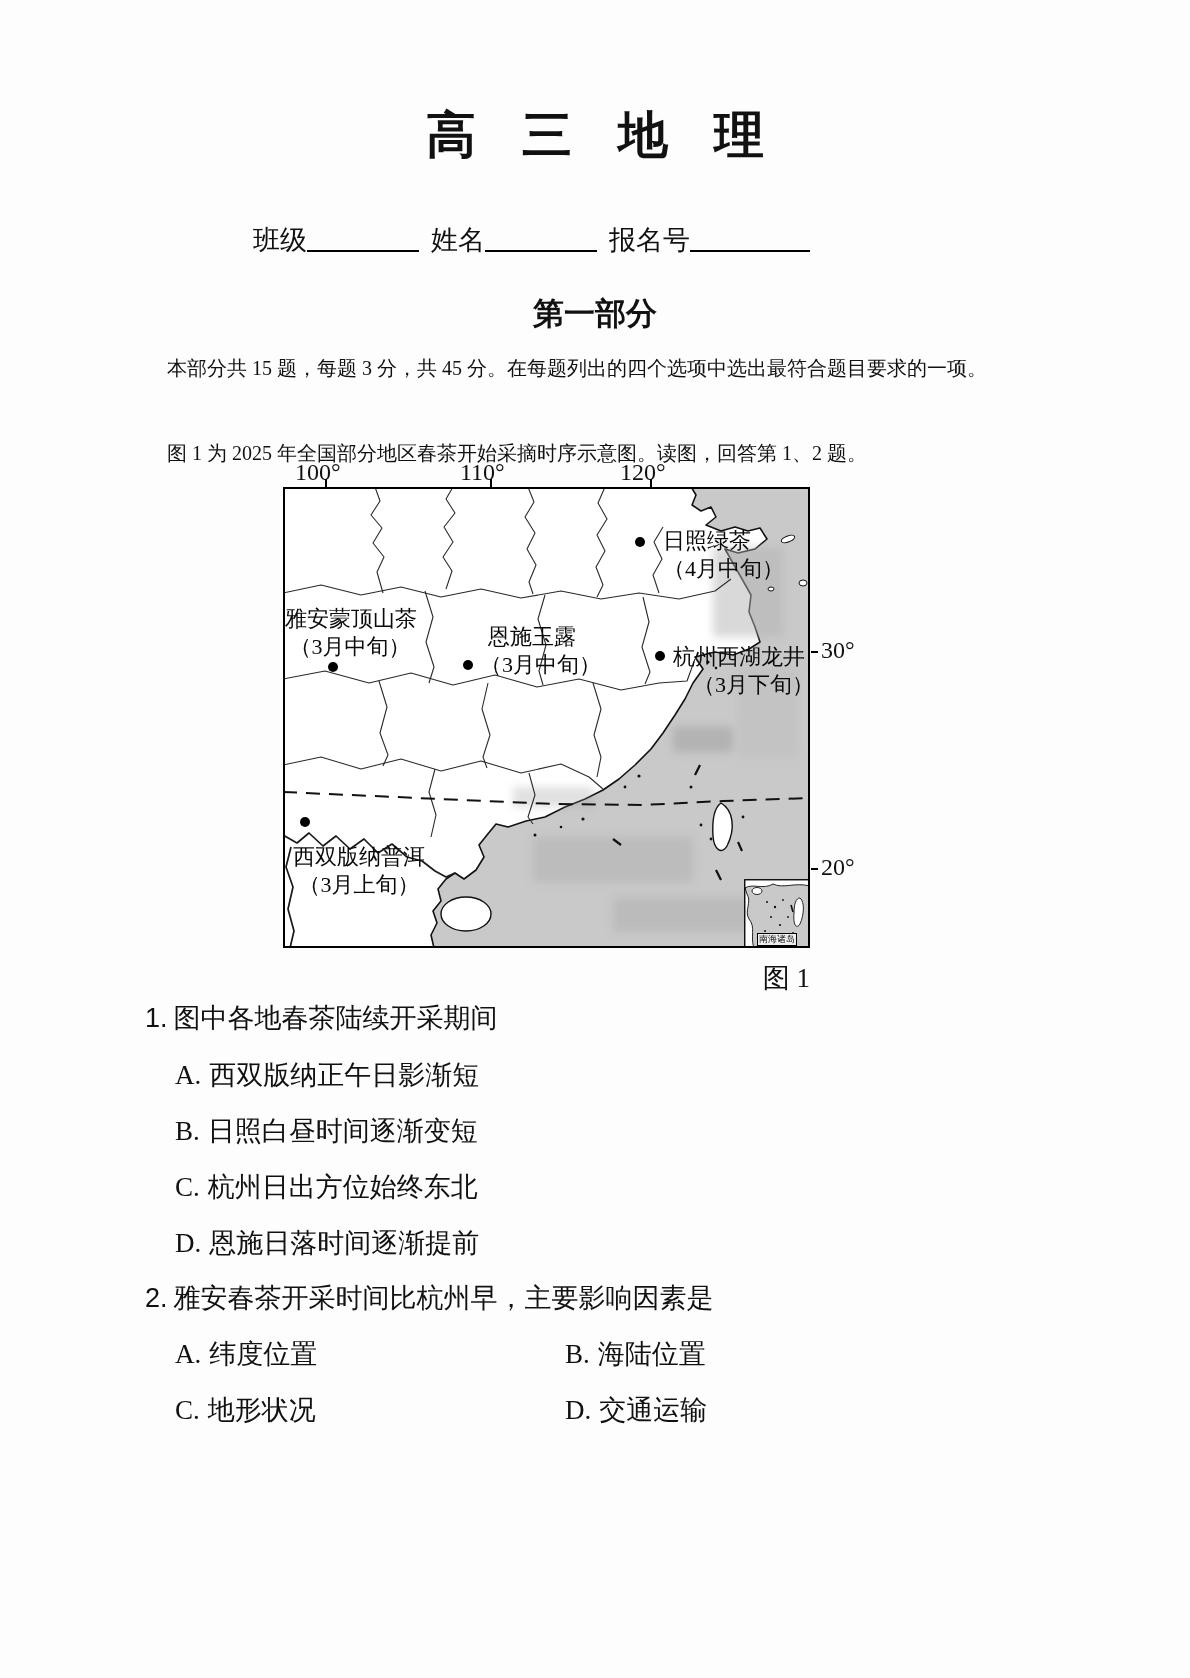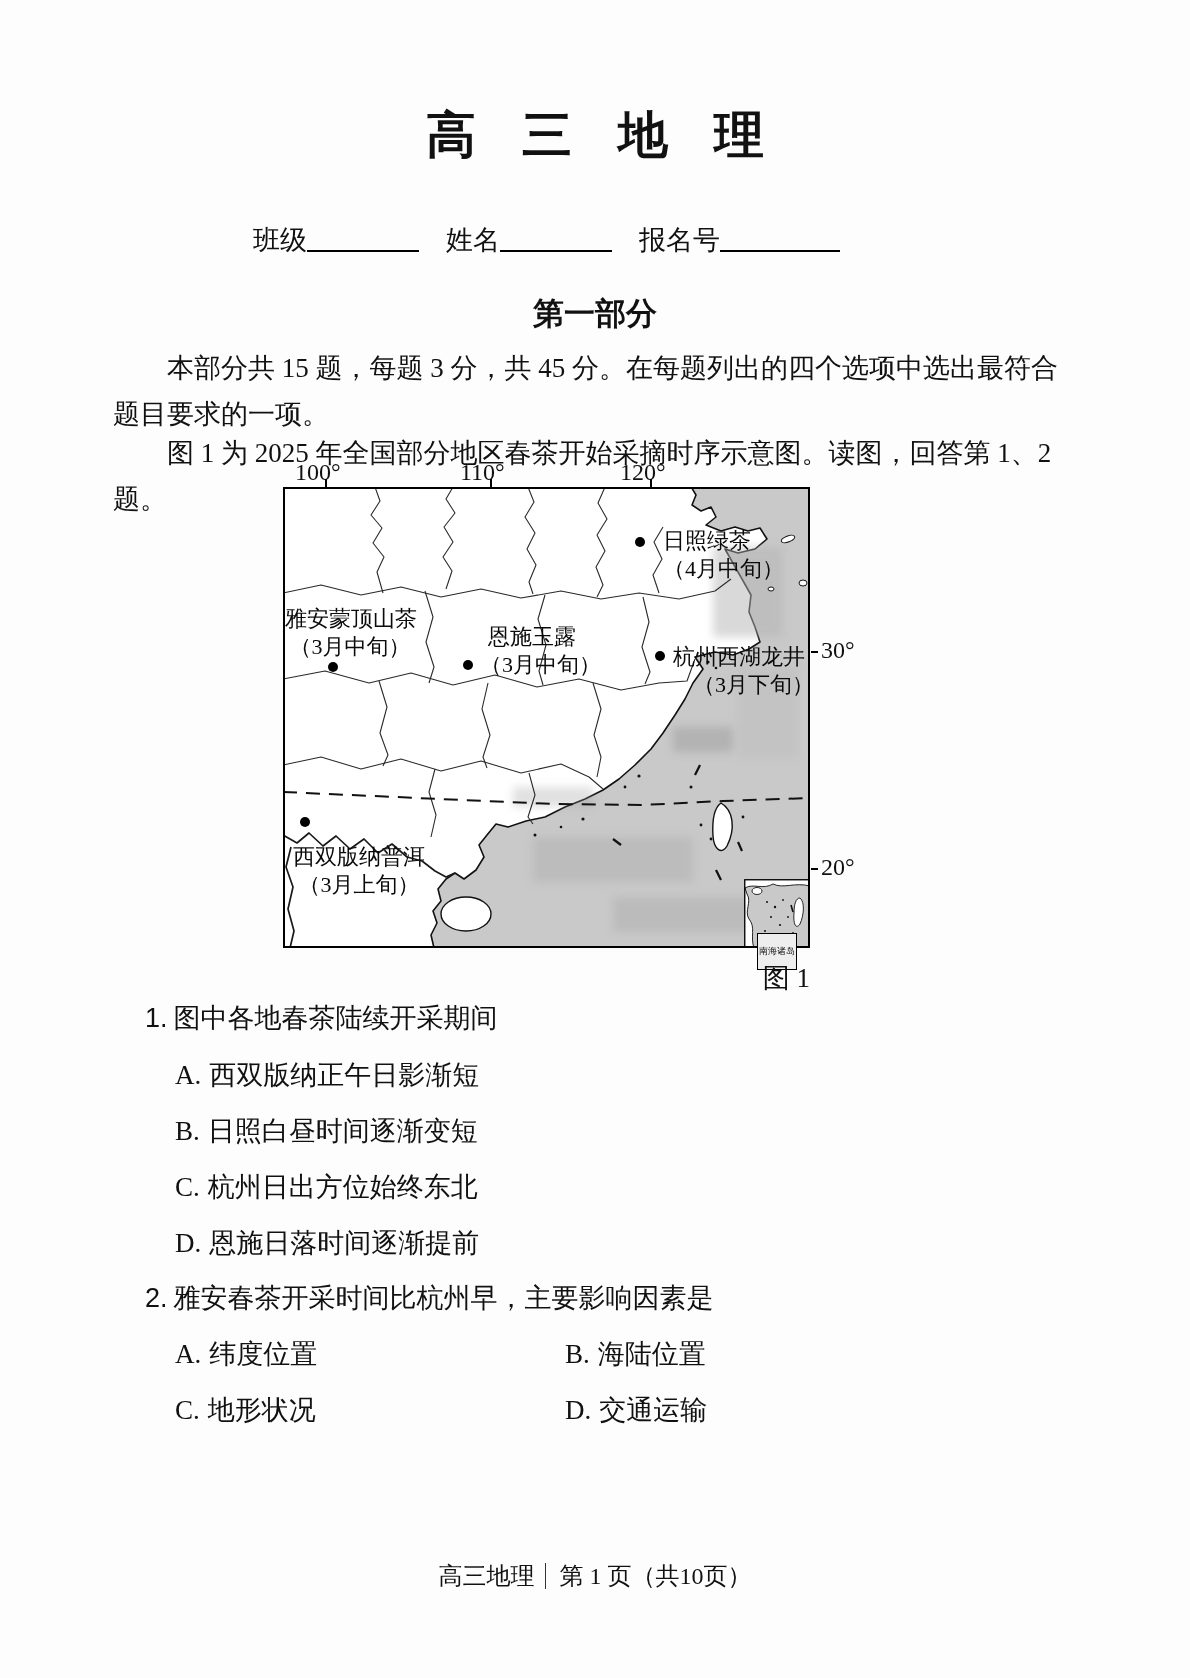--- a/index.html
+++ b/index.html
@@ -14,38 +14,38 @@
   }
   .title{
     position:absolute;top:102px;left:0;width:100%;
     text-align:center;
     font-size:50px;font-weight:bold;
     letter-spacing:46px;padding-left:46px;box-sizing:border-box;
     font-family:"Liberation Serif","DejaVu Serif",serif;
   }
   .student-row{
     position:absolute;top:220px;left:253px;
-    display:flex;gap:27px;
+    display:flex;gap:12px;
     font-size:27px;
   }
   .blank-group{white-space:nowrap;}
   .blank{
     display:inline-block;width:112px;height:1em;
     border-bottom:2px solid #000;
     vertical-align:baseline;transform:translateY(3px);
   }
   .blank.wide{width:120px;}
   .section-heading{
     position:absolute;top:293px;left:0;width:100%;
     text-align:center;font-size:31px;font-weight:bold;
     font-family:"Liberation Sans","DejaVu Sans",sans-serif;
   }
   .para{
     position:absolute;left:113px;width:970px;
-    font-size:27px;line-height:46px;
+    font-size:20px;line-height:46px;
     text-indent:54px;
   }
   .para.instructions{top:345px;}
   .para.figure-intro{top:430px;}
 
   
   .map-wrap{position:absolute;left:283px;top:465px;width:620px;height:540px;}
   .map-svg{position:absolute;left:0;top:22px;}
   .lon-label{
     position:absolute;top:-6px;width:60px;margin-left:-30px;
@@ -61,21 +61,21 @@
   .site-label .l2{display:block;}
   .center{text-align:center;}
   .fig-caption{
     position:absolute;top:495px;left:0;width:527px;
     text-align:right;font-size:27px;
   }
   .inset-text{
     position:absolute;left:474px;top:468px;
     font-size:9px;letter-spacing:0;
     border:1px solid #000;background:#eee;
-    padding:12px 1px;line-height:11px;
+    padding:0 1px;line-height:11px;
   }
 
   
   .q-stem{
     position:absolute;left:145px;
     font-size:27px;
     font-family:"Liberation Sans","DejaVu Sans",sans-serif;
     white-space:nowrap;
   }
   .q-num{margin-right:6px;}
@@ -287,17 +287,14 @@
   <div class="q-option" style="left:565px;top:1336px">
     <span class="opt-label">B.</span><span>海陆位置</span>
   </div>
   <div class="q-option" style="left:175px;top:1392px">
     <span class="opt-label">C.</span><span>地形状况</span>
   </div>
   <div class="q-option" style="left:565px;top:1392px">
     <span class="opt-label">D.</span><span>交通运输</span>
   </div>
 
-  <div class="footer">
-    <span class="f-left">高三地理</span><span>第 1 页（共10页）</span>
-  </div>
 
 </div>
 
 </body></html>

